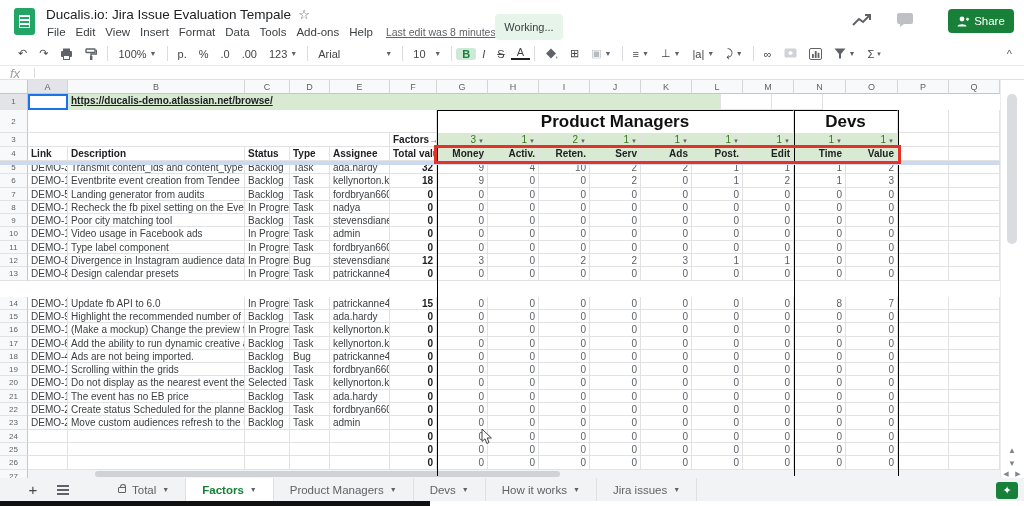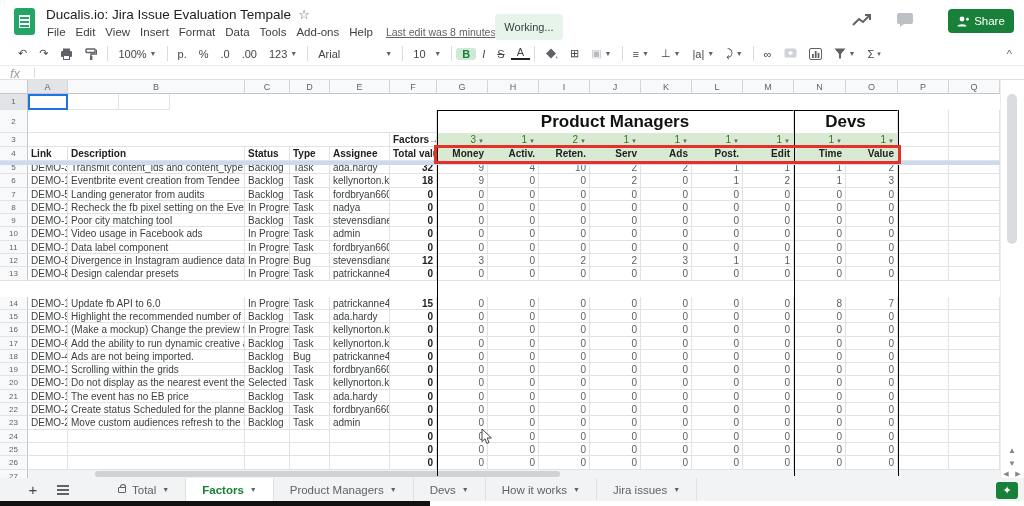--- a/index.html
+++ b/index.html
@@ -262,20 +262,21 @@
       <div class="cell " style="width: 51px;">L</div>
       <div class="cell " style="width: 51px;">M</div>
       <div class="cell " style="width: 52px;">N</div>
       <div class="cell " style="width: 52px;">O</div>
       <div class="cell " style="width: 51px;">P</div>
       <div class="cell " style="width: 51px;">Q</div>
     </div>
     <div class="grow" id="row1" style="height: 16px;">
       <div class="gut" style="line-height: 16px; background: rgb(226, 228, 231);">1</div>
       <div class="cell sel-a1" style="width: 40px;"></div>
+      <div class="cell green" style="width: 653px;"><span id="link-cell">https://ducalis-demo.atlassian.net/browse/</span></div>
       <div class="cell " style="width: 51px;"></div>
       <div class="cell " style="width: 51px;"></div>
     </div>
     <div class="grow" style="height: 23px;">
       <div class="gut" style="line-height: 23px;">2</div>
       <div class="cell " style="width: 409px;"></div>
       <div class="cell grp-hdr" style="width: 357px;">Product Managers</div>
       <div class="cell grp-hdr" style="width: 104px;">Devs</div>
       <div class="cell " style="width: 51px;"></div>
       <div class="cell " style="width: 51px;"></div>
@@ -432,21 +433,21 @@
       <div class="cell factor-cell" style="width: 51px;">0</div>
       <div class="cell factor-cell" style="width: 51px;">0</div>
       <div class="cell factor-cell" style="width: 52px;">0</div>
       <div class="cell factor-cell" style="width: 52px;">0</div>
       <div class="cell " style="width: 51px;"></div>
       <div class="cell " style="width: 51px;"></div>
     </div>
     <div class="grow" style="height: 13.3px;">
       <div class="gut" style="line-height: 13px;">11</div>
       <div class="cell " style="width: 40px;">DEMO-10</div>
-      <div class="cell " style="width: 177px;">Data label component</div>
+      <div class="cell " style="width: 177px;">Type label component</div>
       <div class="cell " style="width: 45px;">In Progress</div>
       <div class="cell " style="width: 40px;">Task</div>
       <div class="cell " style="width: 60px;">fordbryan660</div>
       <div class="cell bold num-r" style="width: 47px;">0</div>
       <div class="cell factor-cell" style="width: 51px;">0</div>
       <div class="cell factor-cell" style="width: 51px;">0</div>
       <div class="cell factor-cell" style="width: 51px;">0</div>
       <div class="cell factor-cell" style="width: 51px;">0</div>
       <div class="cell factor-cell" style="width: 51px;">0</div>
       <div class="cell factor-cell" style="width: 51px;">0</div>

